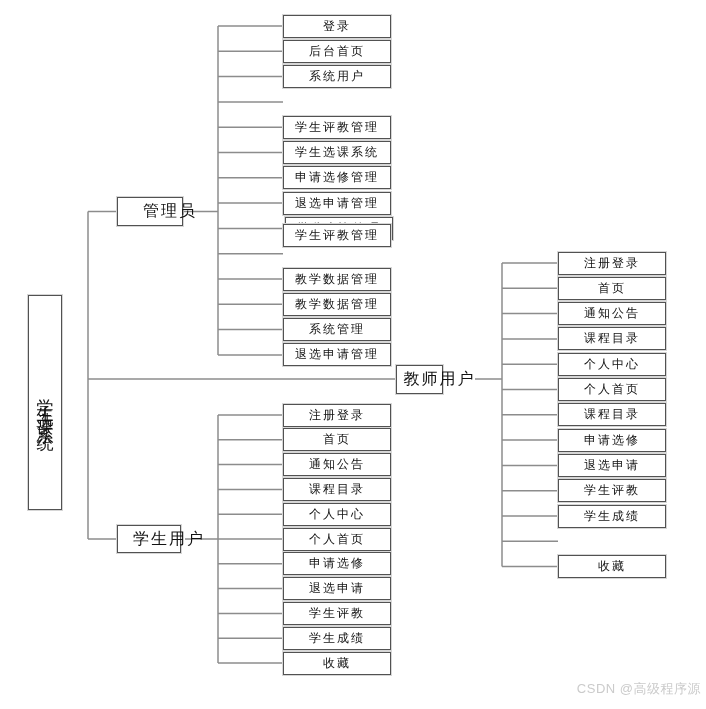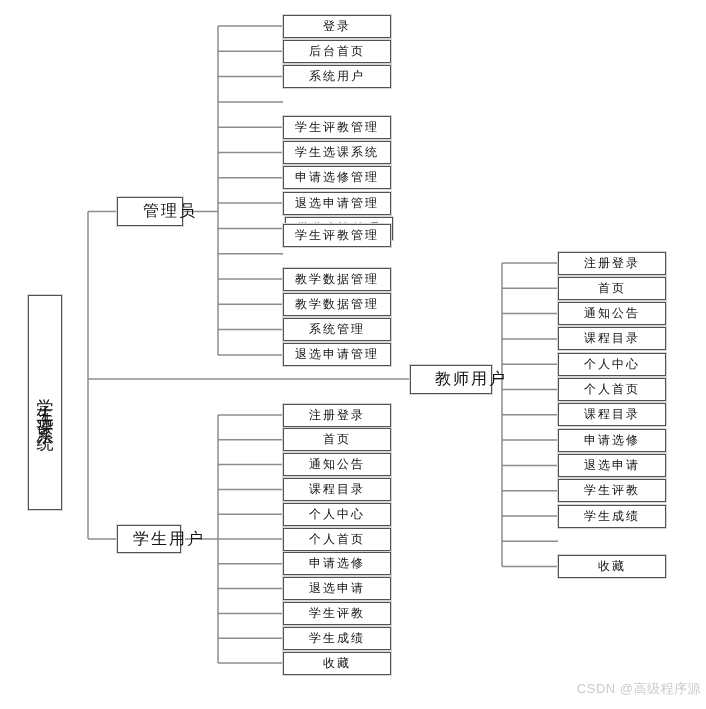--- a/index.html
+++ b/index.html
@@ -83,21 +83,21 @@
     <line x1="502" y1="490.7" x2="558" y2="490.7"></line>
     <line x1="502" y1="516" x2="558" y2="516"></line>
     <line x1="502" y1="541.3" x2="558" y2="541.3"></line>
     <line x1="502" y1="566.6" x2="558" y2="566.6"></line>
   </svg>
 
   <div class="node root" style="left:28px;top:295px;width:34px;height:215px">学生选课系统</div>
 
   <div class="node branch" style="left:117px;top:197px;width:66px;height:29px">管理员</div>
   <div class="node branch" style="left:117px;top:525px;width:64px;height:28px">学生用户</div>
-  <div class="node branch" style="left:410px;top:364.5px;width:82px;height:29px">教师用户</div>
+  <div class="node branch" style="left:396px;top:364.5px;width:47px;height:29px">教师用户</div>
 
   <div class="node leaf" style="left:283px;top:14.5px">登录</div>
   <div class="node leaf" style="left:283px;top:65.1px">系统用户</div>
   <div class="node leaf" style="left:283px;top:39.8px">后台首页</div>
   <div class="node leaf" style="left:283px;top:115.7px">学生评教管理</div>
   <div class="node leaf" style="left:283px;top:141px">学生选课系统</div>
   <div class="node leaf" style="left:283px;top:191.6px">退选申请管理</div>
   <div class="node leaf" style="left:283px;top:166.3px">申请选修管理</div>
   <div class="node leaf" style="left:285px;top:216.9px">学分查询管理</div>
   <div class="node leaf" style="left:283px;top:224px">学生评教管理</div>

